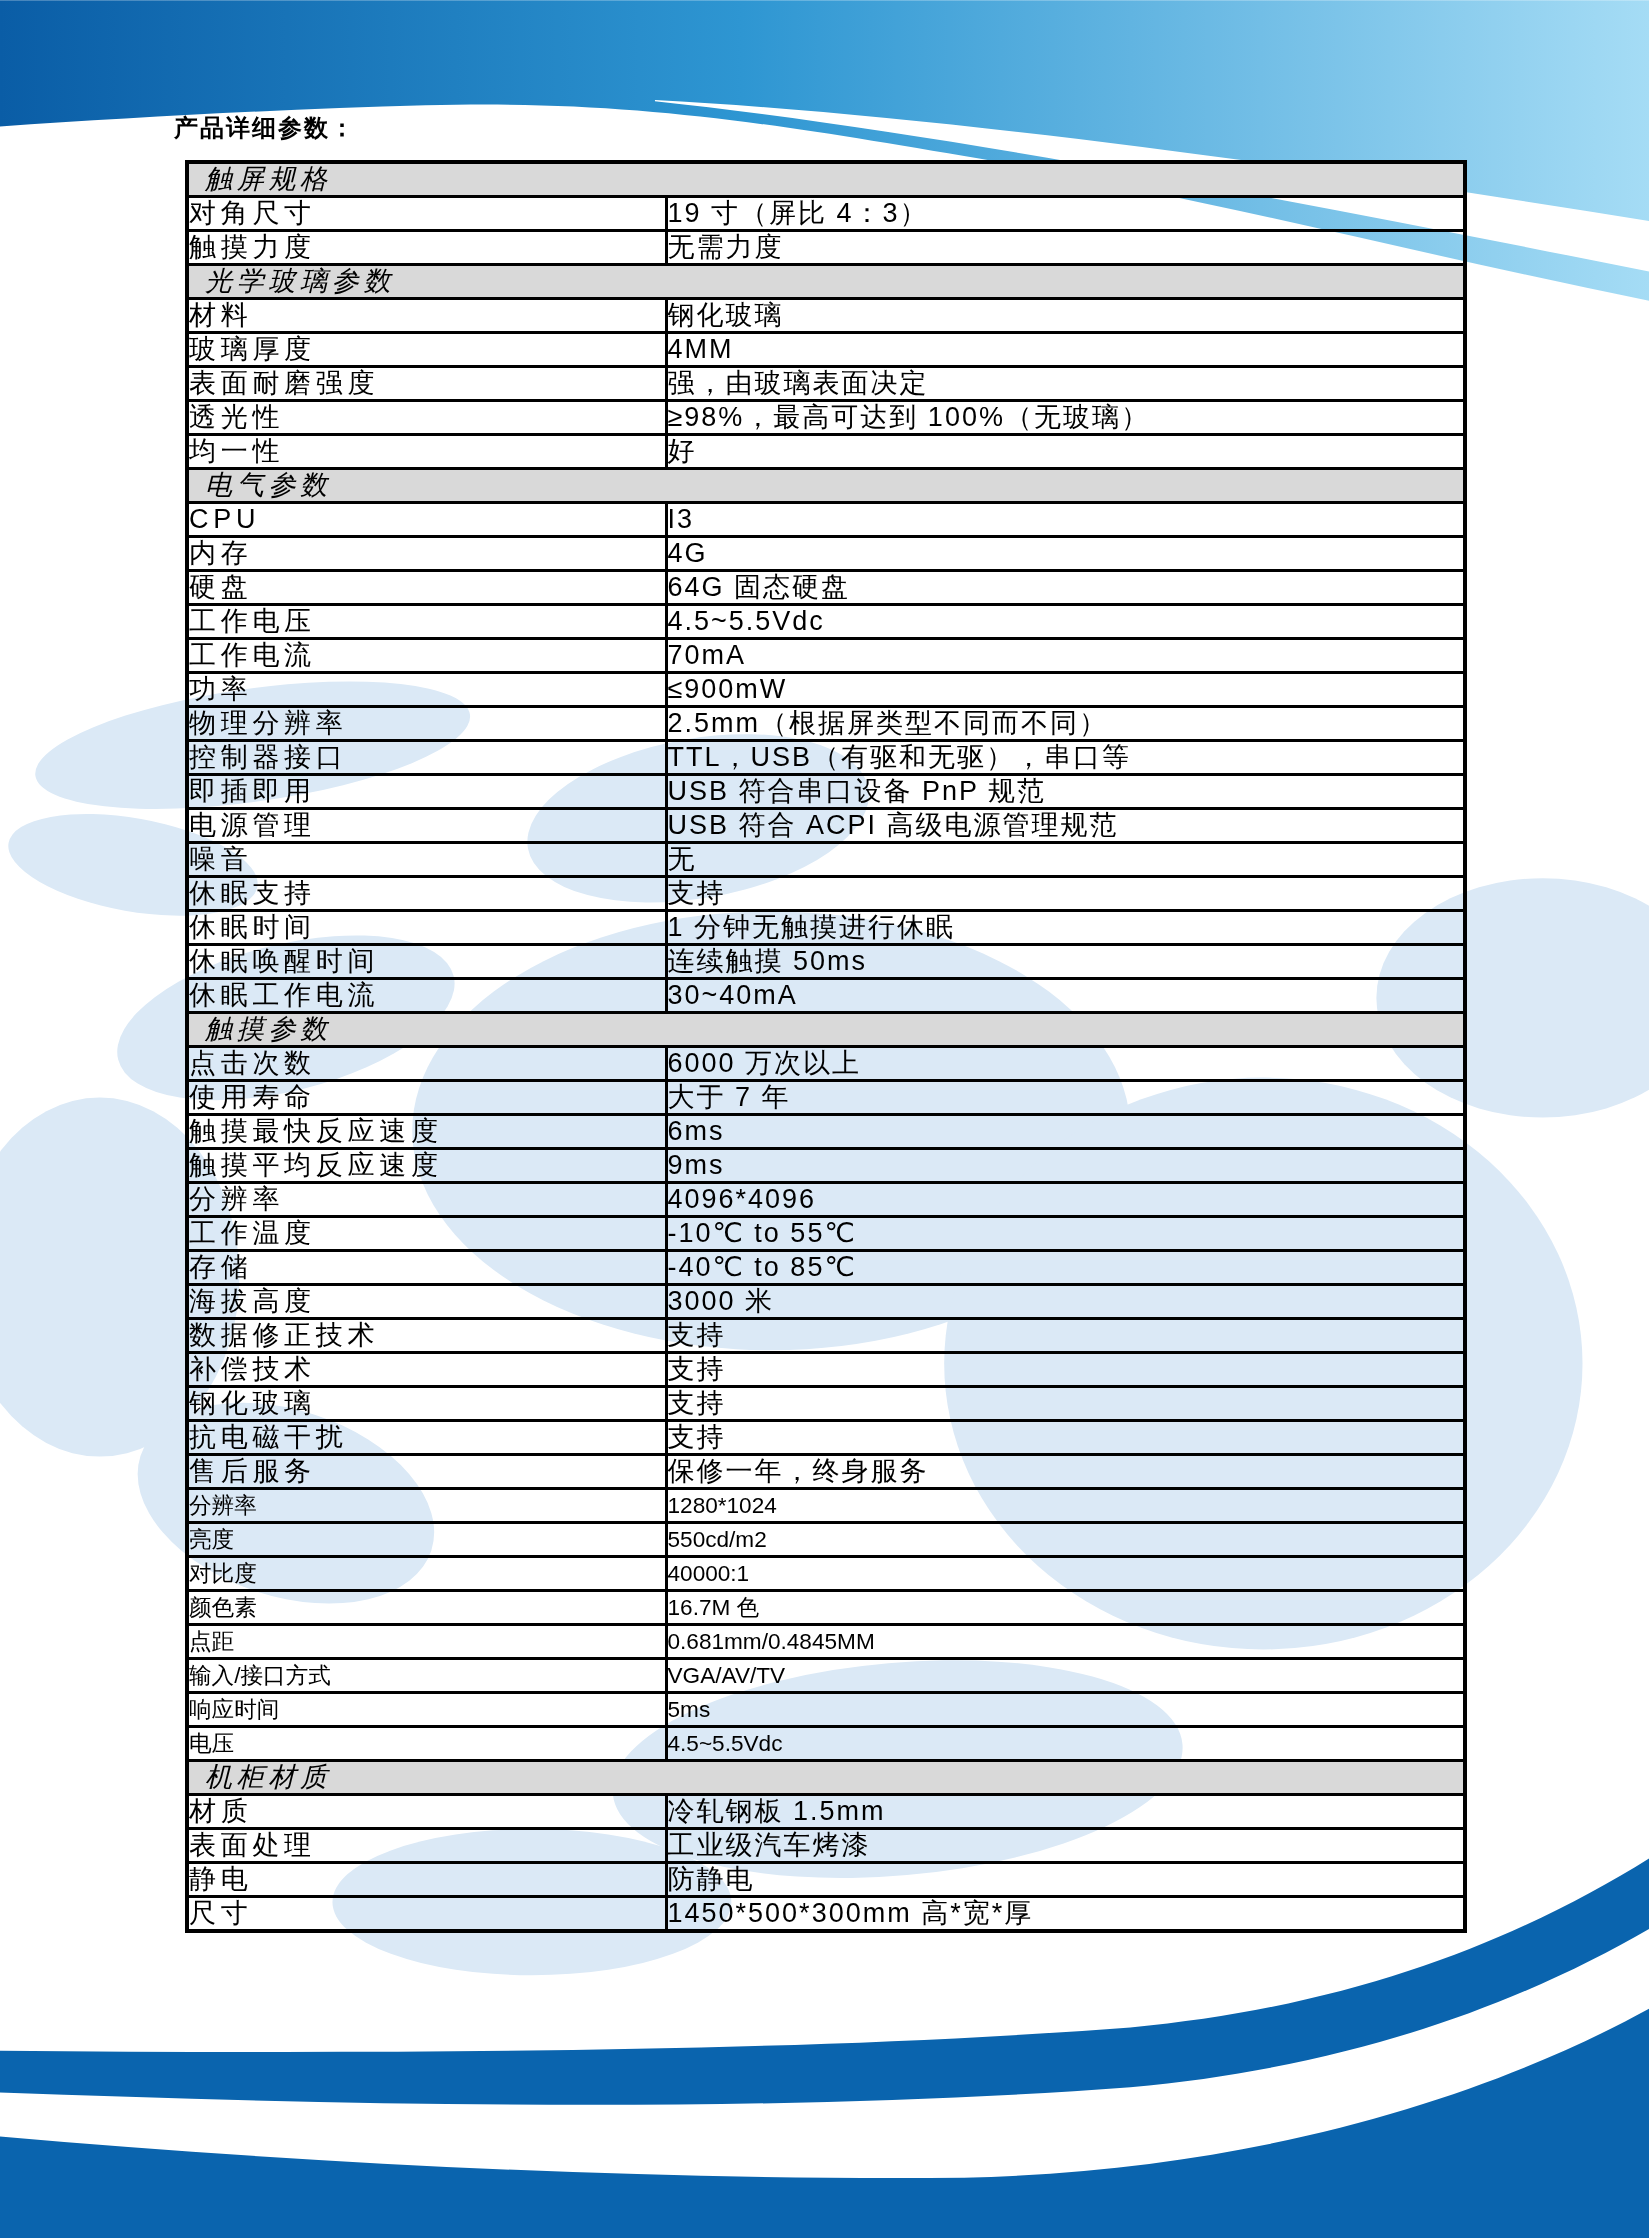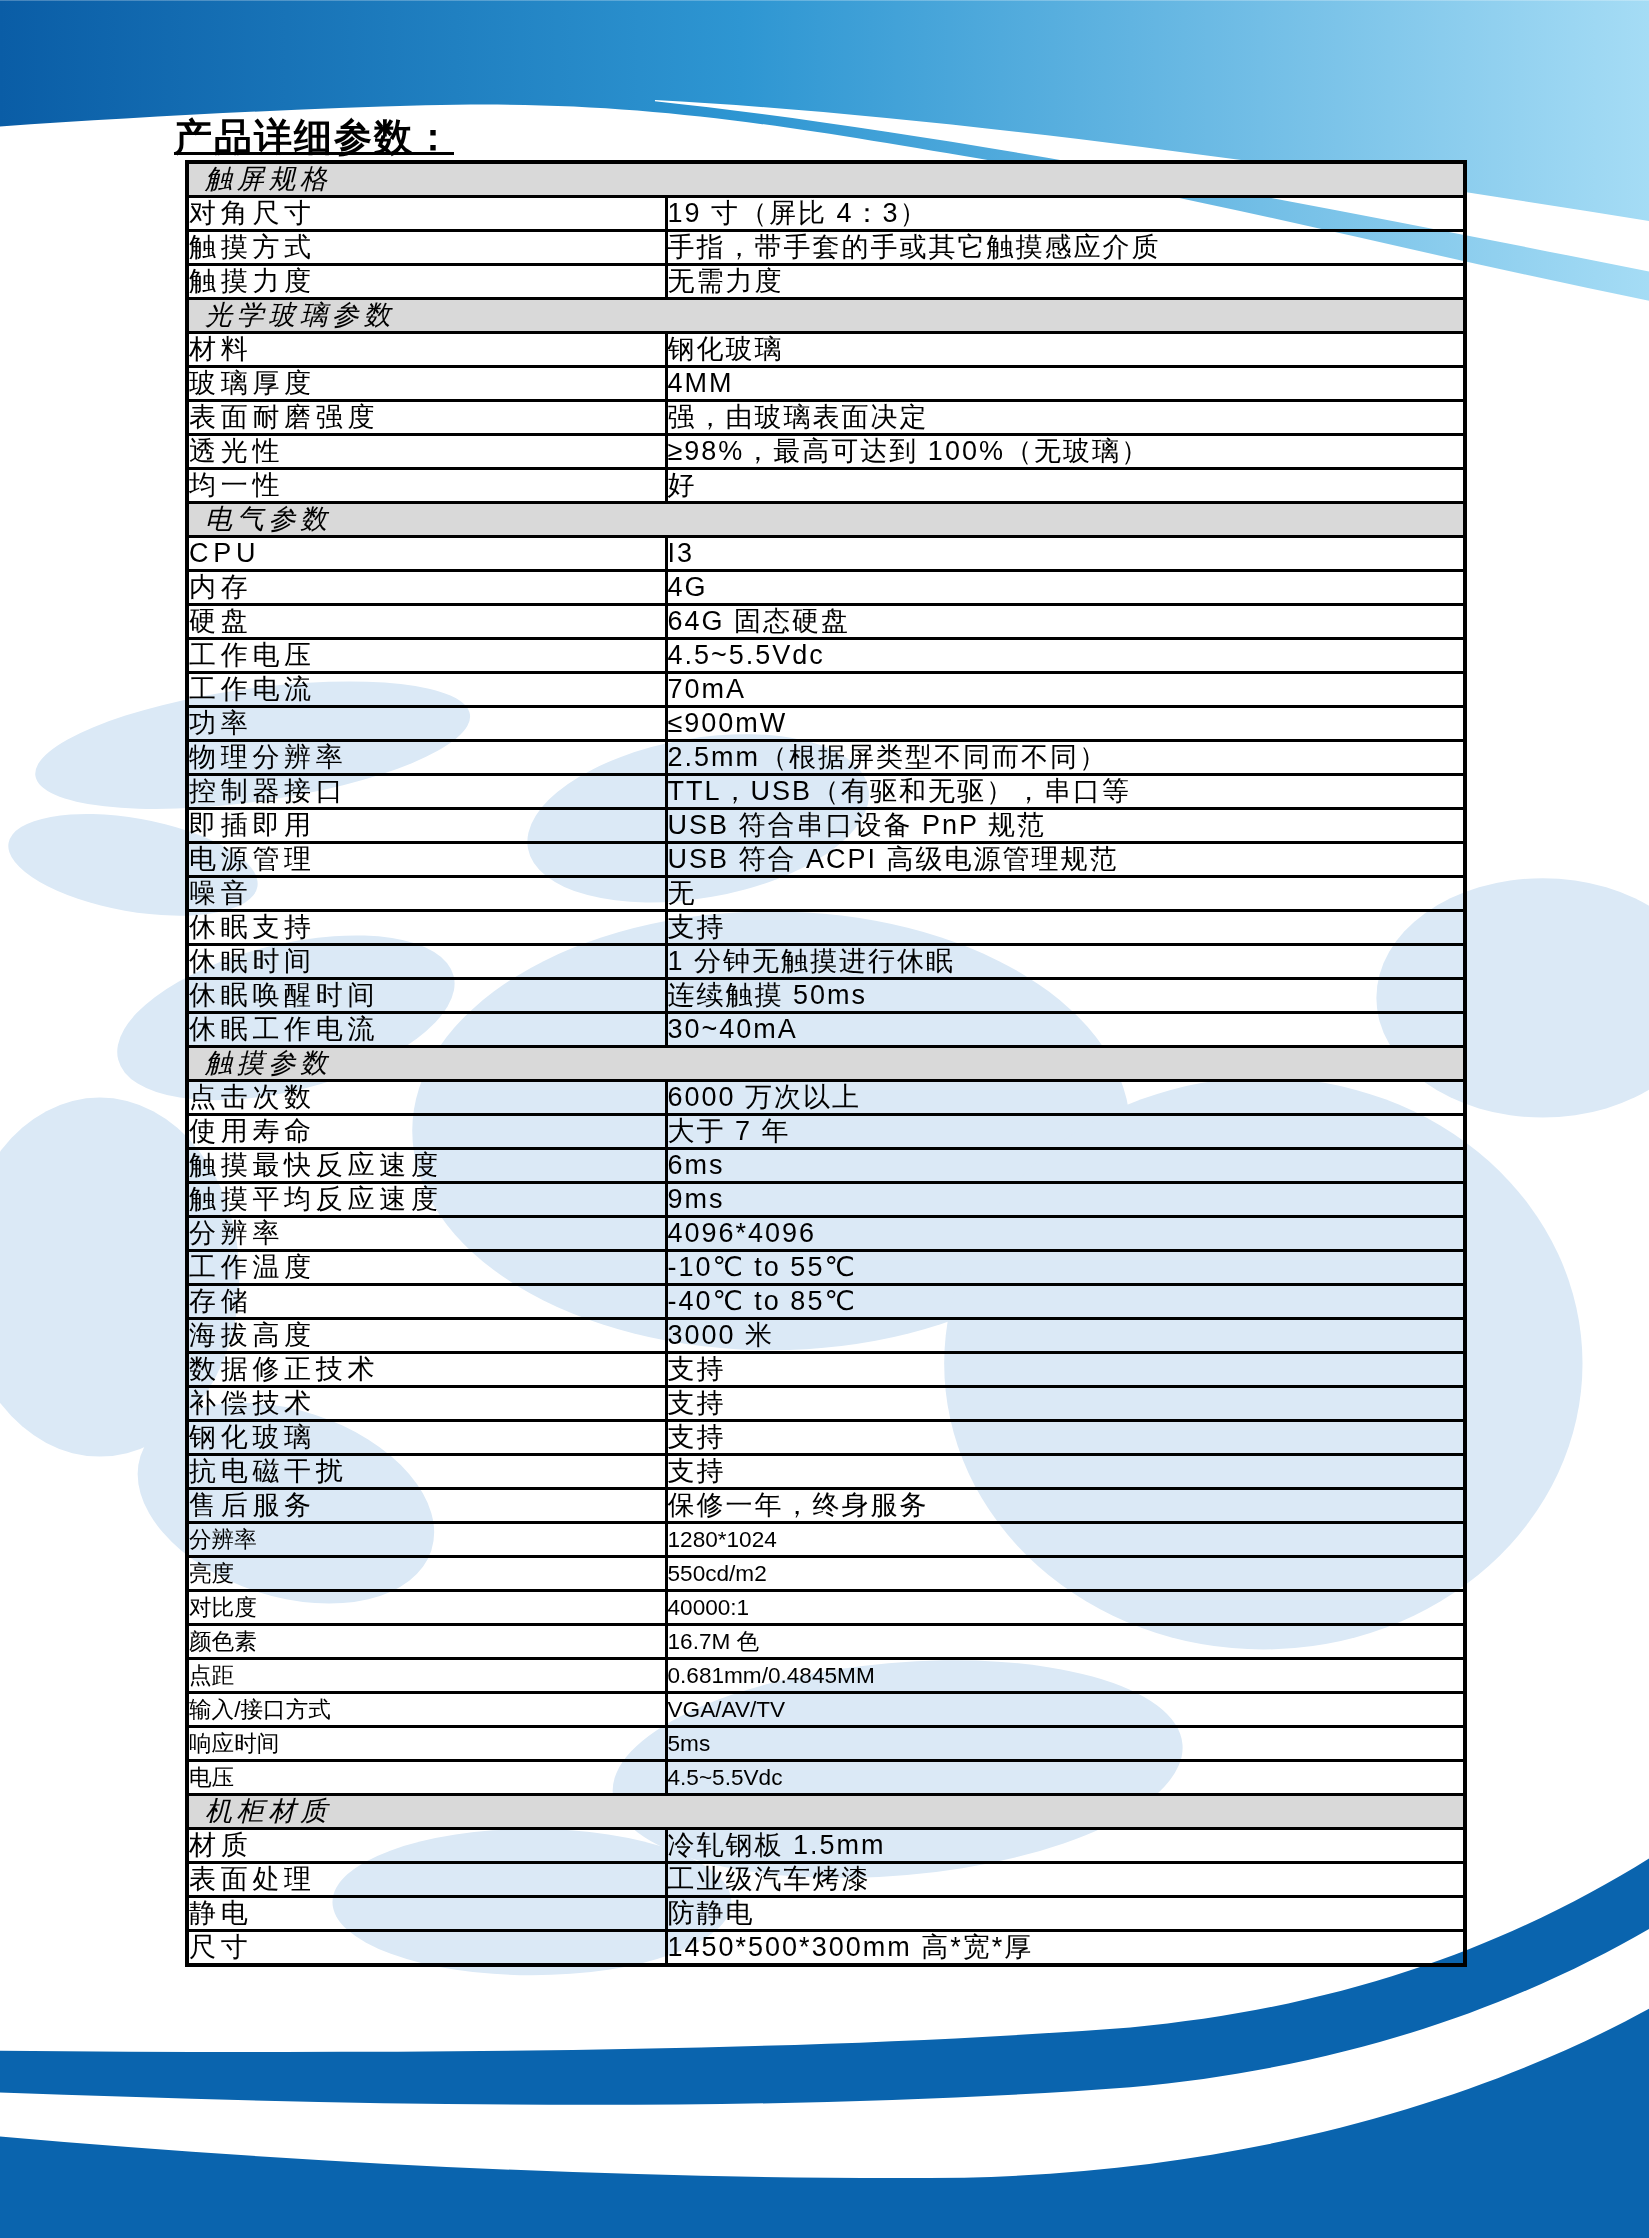--- a/index.html
+++ b/index.html
@@ -20,23 +20,22 @@
     font-family:"Liberation Sans","DejaVu Sans",sans-serif;
     color:#000;
   }
   svg.decor{position:absolute;left:0;pointer-events:none;display:block;}
   #wm{top:0;}
   #topbanner{top:0;}
   #botbanner{bottom:0;}
 
   .title{
     position:absolute;left:174px;top:112px;
-    font-size:38px;font-weight:bold;letter-spacing:2px;
+    font-size:24px;font-weight:bold;letter-spacing:2px;
     white-space:nowrap;
-    text-decoration:underline;
   }
 
   table.spec{
     position:absolute;left:185px;top:160px;
     width:1278px;
     border-collapse:collapse;table-layout:fixed;
     border:4px solid var(--border-black);
   }
   table.spec col.c1{width:479px;}
   table.spec col.c2{width:799px;}
@@ -110,24 +109,20 @@
       </colgroup>
     <tbody>
         <tr class="section-row">
           <td colspan="2">触屏规格</td>
         </tr>
         <tr class="data-row">
           <td class="label">对角尺寸</td>
           <td class="value">19 寸（屏比  4：3）</td>
         </tr>
         <tr class="data-row">
-          <td class="label">触摸方式</td>
-          <td class="value">手指，带手套的手或其它触摸感应介质</td>
-        </tr>
-        <tr class="data-row">
           <td class="label">触摸力度</td>
           <td class="value">无需力度</td>
         </tr>
         <tr class="section-row">
           <td colspan="2">光学玻璃参数</td>
         </tr>
         <tr class="data-row">
           <td class="label">材料</td>
           <td class="value">钢化玻璃</td>
         </tr>

